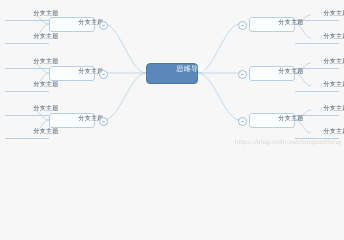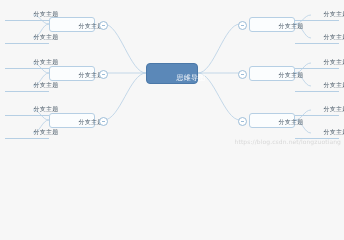--- a/index.html
+++ b/index.html
@@ -18,21 +18,21 @@
   #edges {
     position: absolute;
     left: 0; top: 0;
     width: 344px;
     height: 147px;
   }
   .node {
     position: absolute;
     box-sizing: border-box;
     display: flex;
-    align-items: flex-end;
+    align-items: flex-start;
     justify-content: center;
     white-space: nowrap;
     padding-left: 38px;
   }
   
   .root-node {
     background: #5b88b8;
     border: 1px solid #4b78a8;
     border-radius: 4px;
     color: #ffffff;

